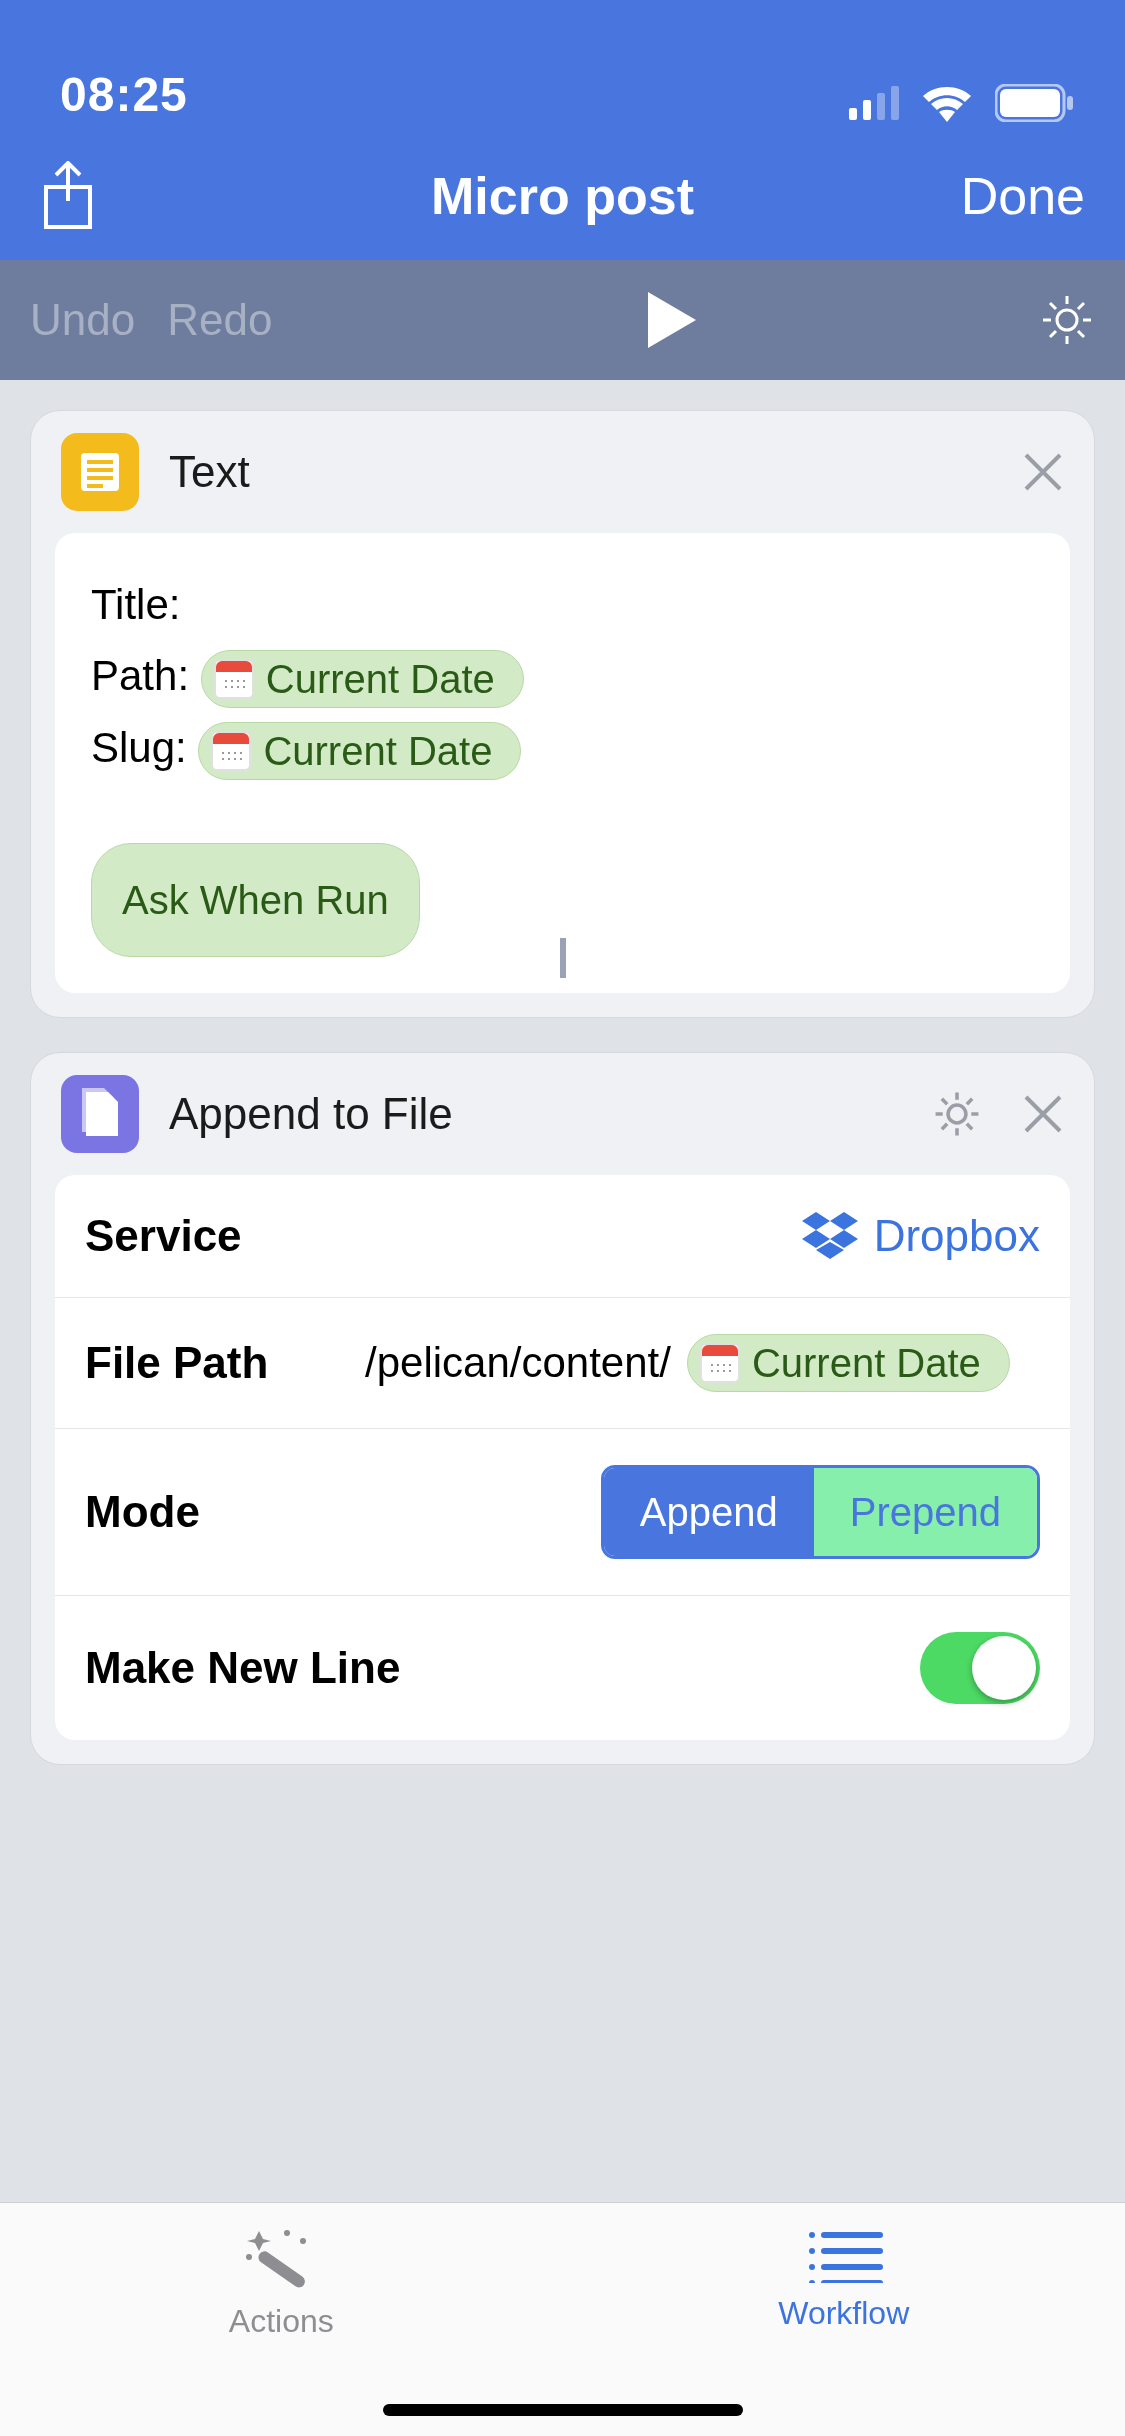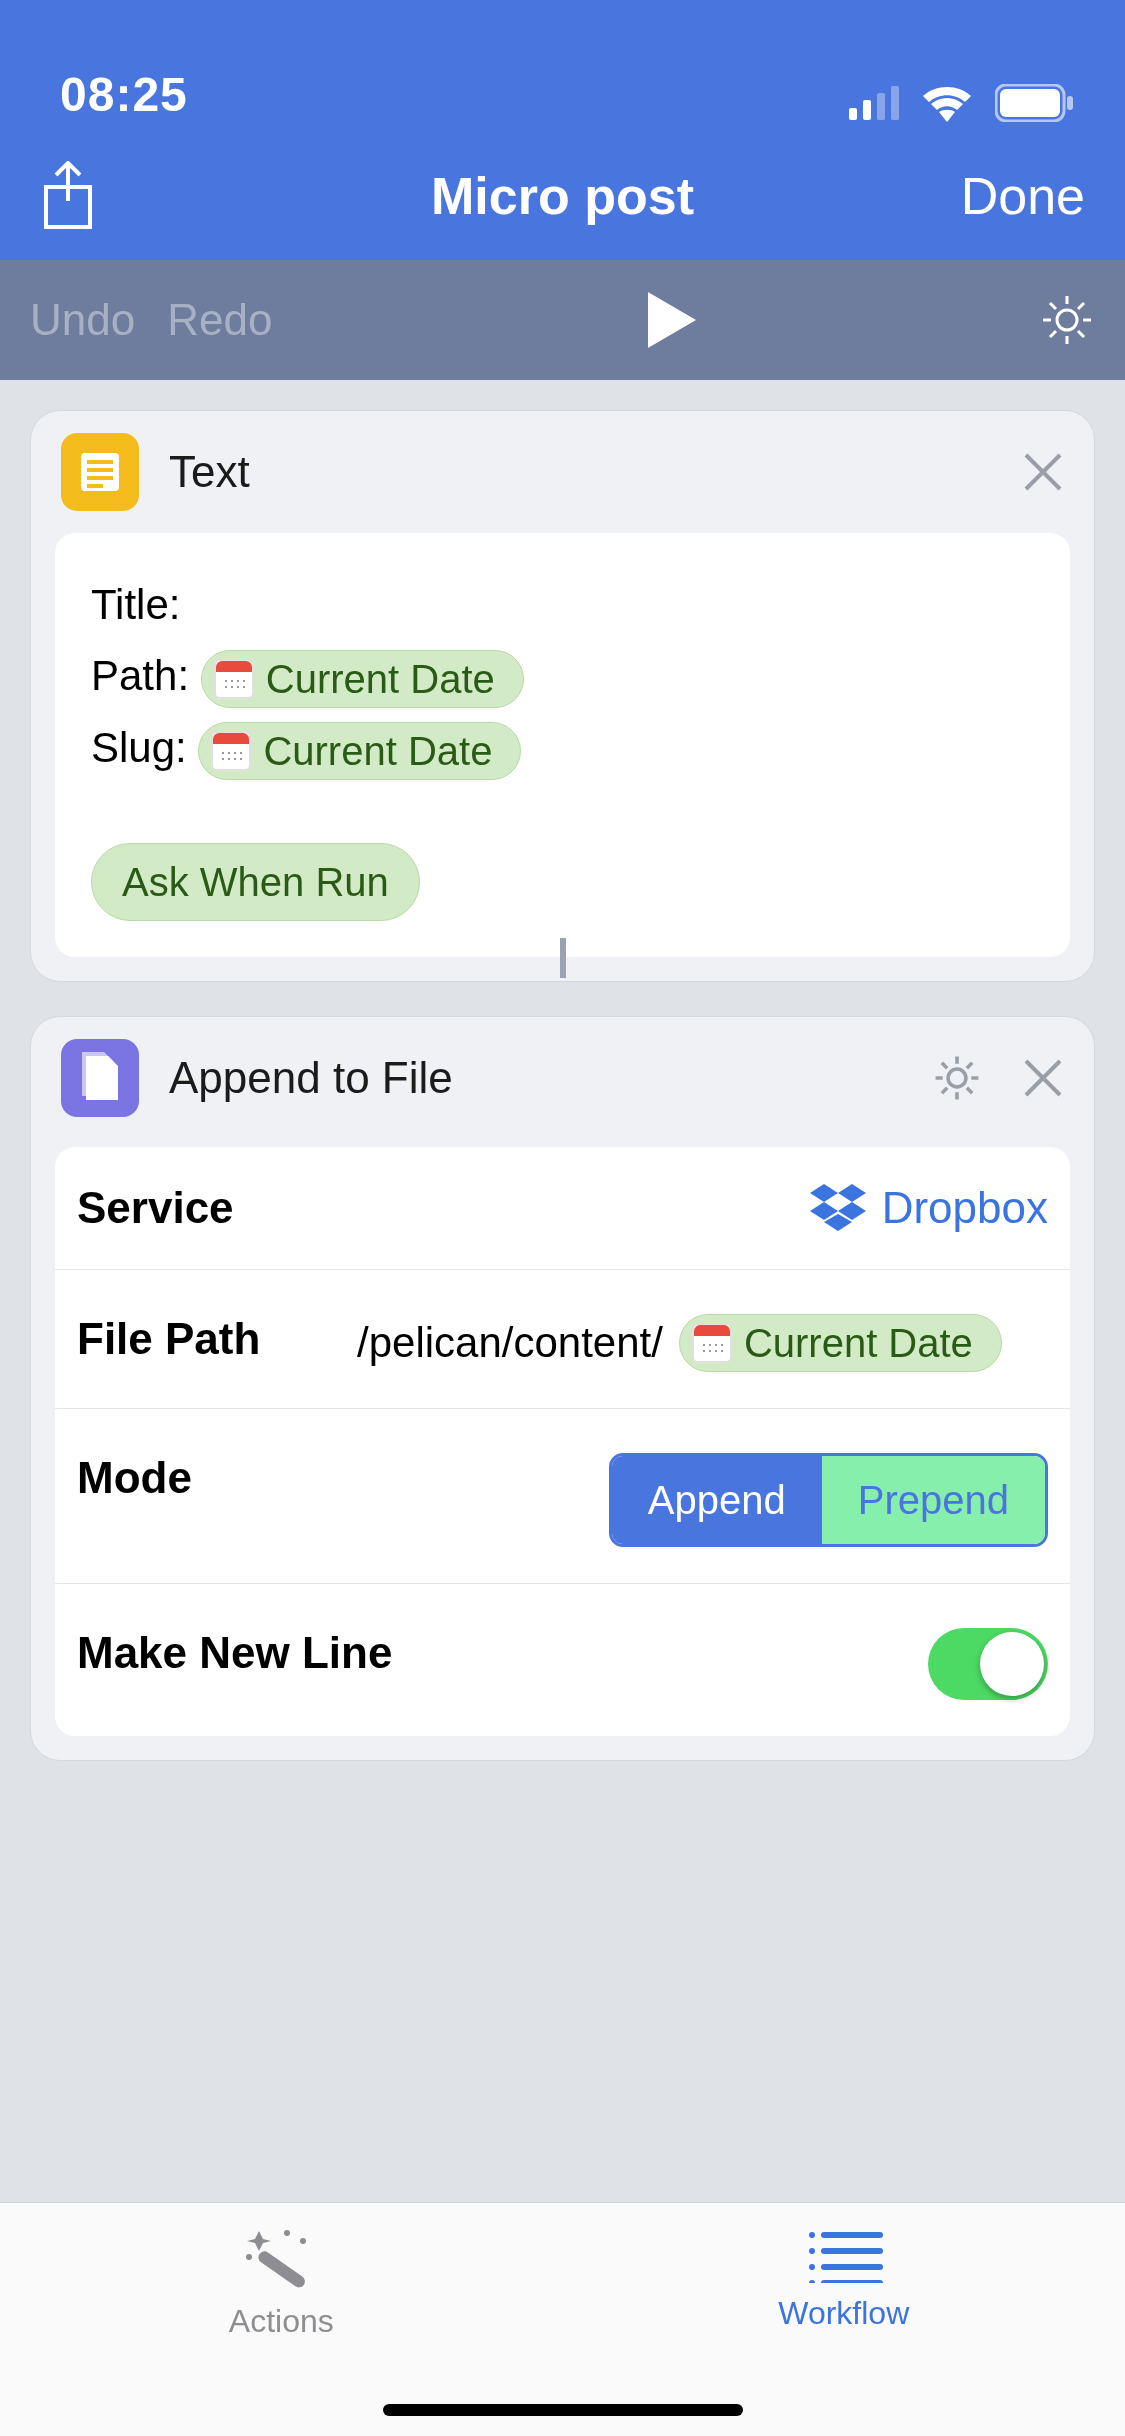--- a/index.html
+++ b/index.html
@@ -38,25 +38,25 @@
 
   .card-body { background: #ffffff; margin: 0 24px 24px 24px; border-radius: 20px; padding: 36px 36px; font-size: 42px; color:#000; line-height: 1.7; }
 
   .token { display:inline-flex; align-items:center; gap:12px; background:#d3eac7; border:1px solid #b8d9a5; border-radius: 40px; padding: 0px 28px 0px 12px; font-size: 40px; color:#2a5b16; height:58px; vertical-align: middle; }
   .token .cal { width:40px; height:40px; background:#fff; border:2px solid #e0e0e0; border-radius:6px; position:relative; }
   .token .cal::before { content:""; position:absolute; top:0; left:0; right:0; height:11px; background:#e84b3c; border-radius:6px 6px 0 0; }
   .token .cal::after { content:""; position:absolute; top:17px; left:7px; right:7px; bottom:5px;
     background: radial-gradient(circle,#999 1px,transparent 1px);
     background-size:6px 6px; background-position: 0 0; }
 
-  .ask-token { display:inline-flex; align-items:center; background:#d3eac7; border:1px solid #b8d9a5; border-radius: 40px; padding: 4px 30px; font-size: 40px; color:#2a5b16; margin-top: 60px; }
+  .ask-token { display:inline-flex; align-items:center; background:#d3eac7; border:1px solid #b8d9a5; border-radius: 40px; padding: 22px 30px; font-size: 40px; color:#2a5b16; margin-top: 60px; }
 
   
   .settings { background:#fff; margin: 0 24px 24px 24px; border-radius: 20px; }
-  .setting-row { display:flex; padding: 36px 22px; border-bottom: 1px solid #e6e6e9; margin-top: 8px; }
+  .setting-row { display:flex; align-items:center; padding: 36px 30px; border-bottom: 1px solid #e6e6e9; }
   .setting-row:last-child { border-bottom:none;gap:28px; }
   .setting-label { font-size: 44px; font-weight:600; color:#000; flex:0 0 auto; min-width:240px; }
   .setting-value { flex:1; display:flex; align-items:center; justify-content:flex-end; gap:16px; font-size:44px; }
   .link-blue { color:#3b74de; }
   .filepath { font-size:42px; color:#000; }
 
   
   .segmented { display:flex; border:3px solid #4976de; border-radius: 14px; overflow:hidden; height:94px; }
   .seg { display:flex; align-items:center; justify-content:center; padding: 0 36px; font-size:40px; }
   .seg.active { background:#4976de; color:#fff; }

